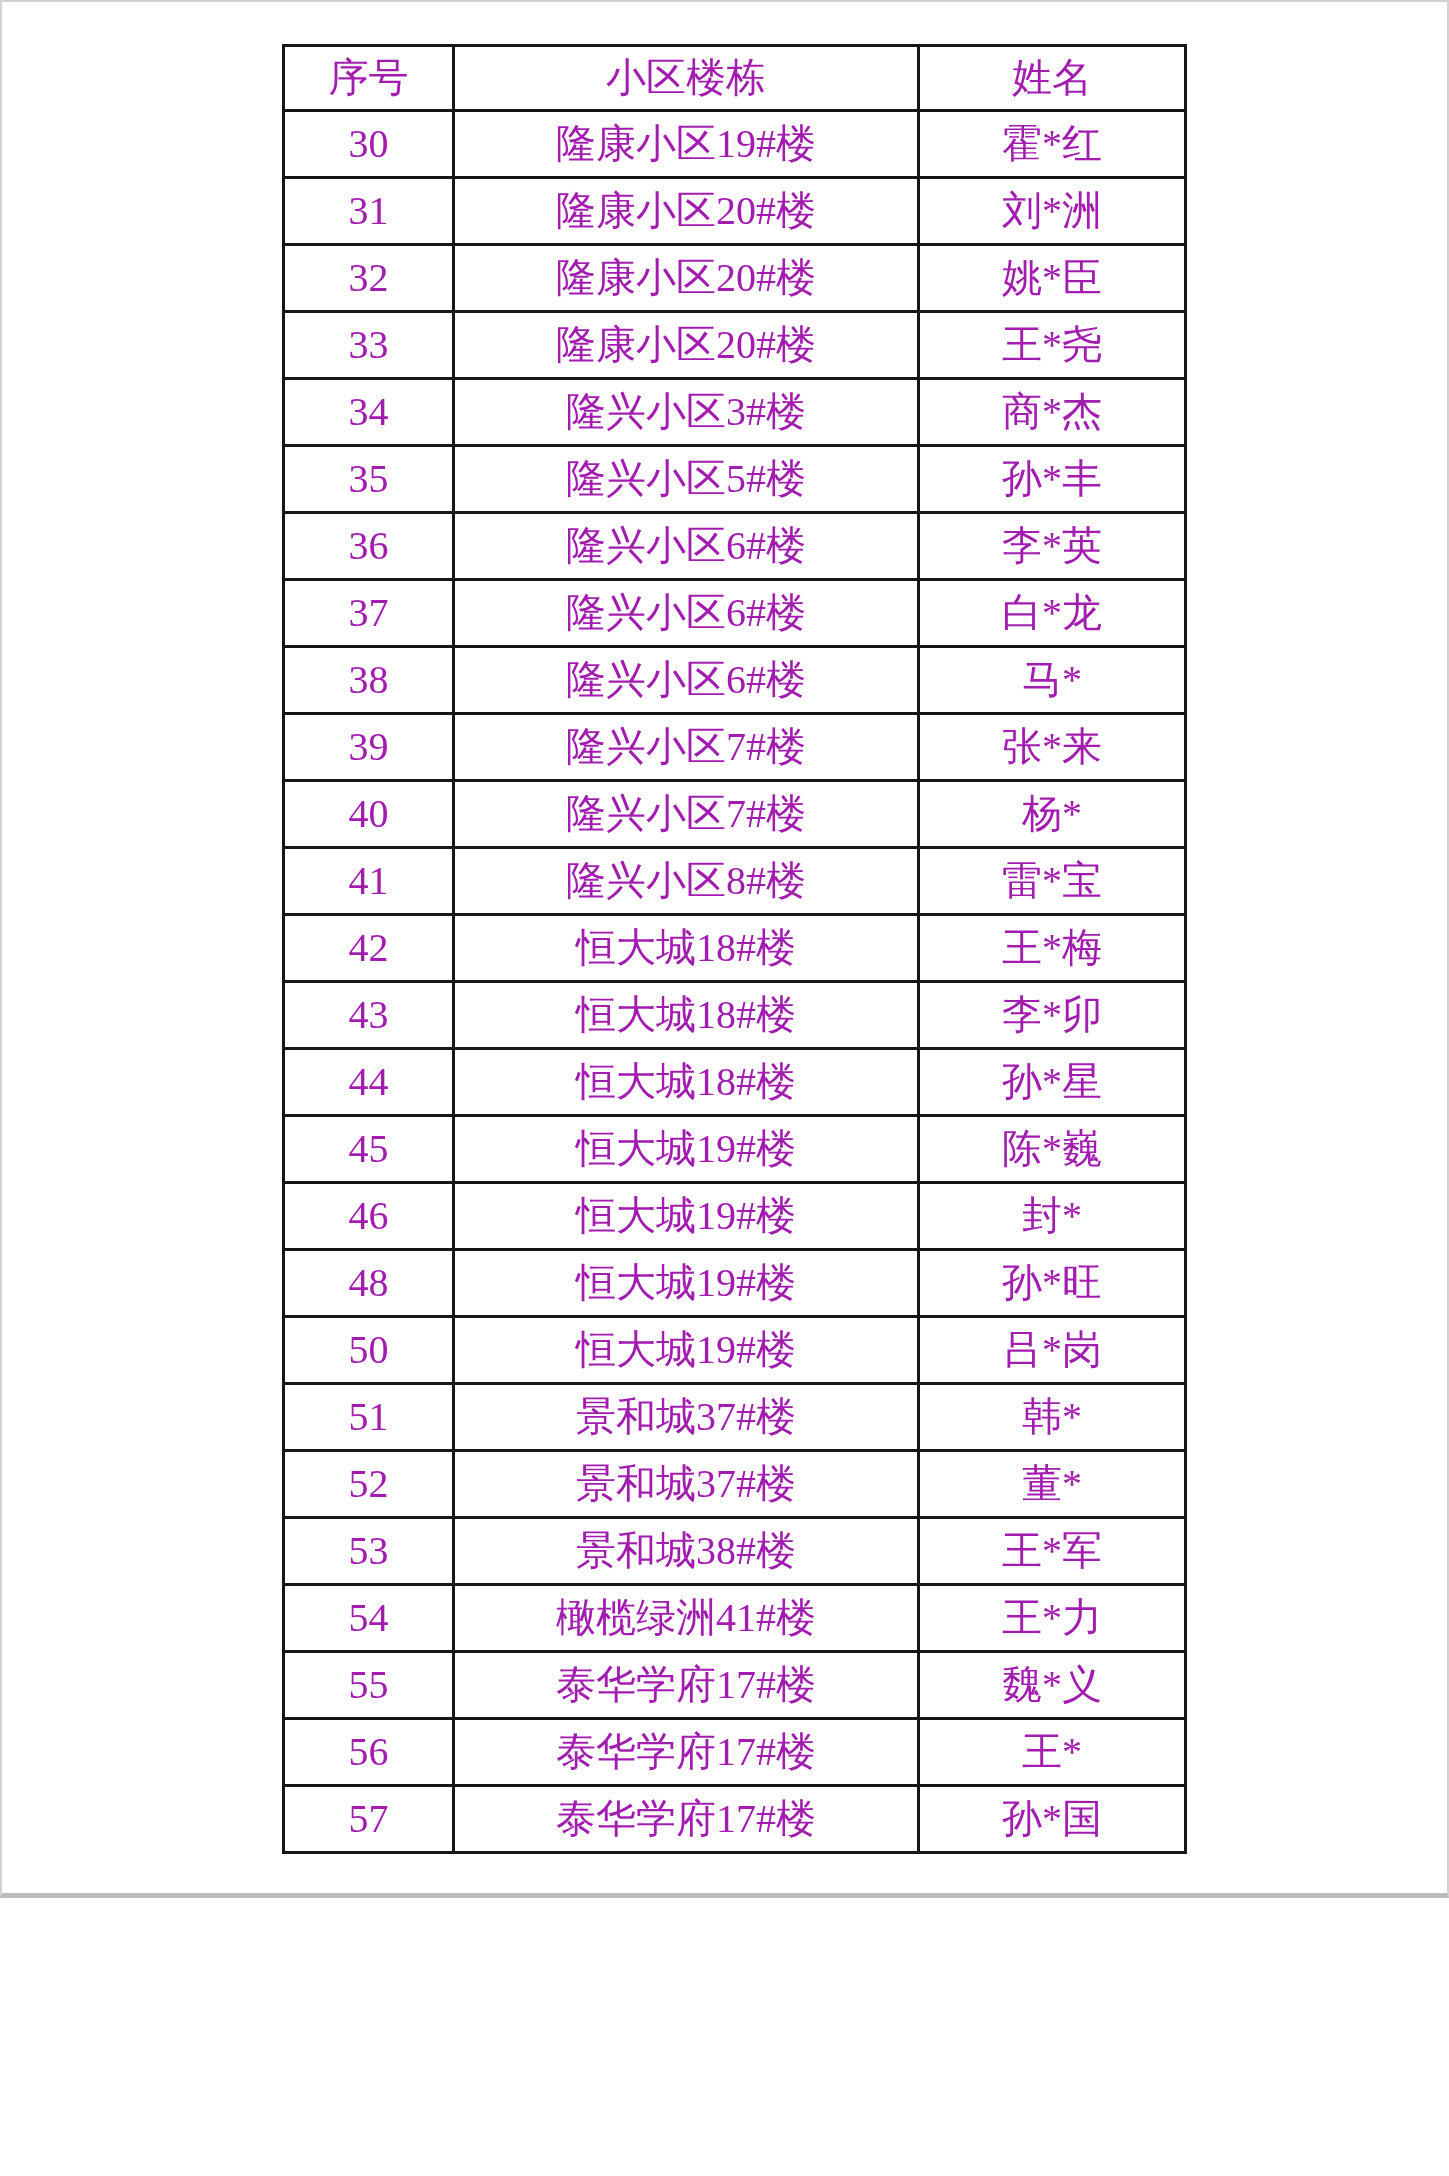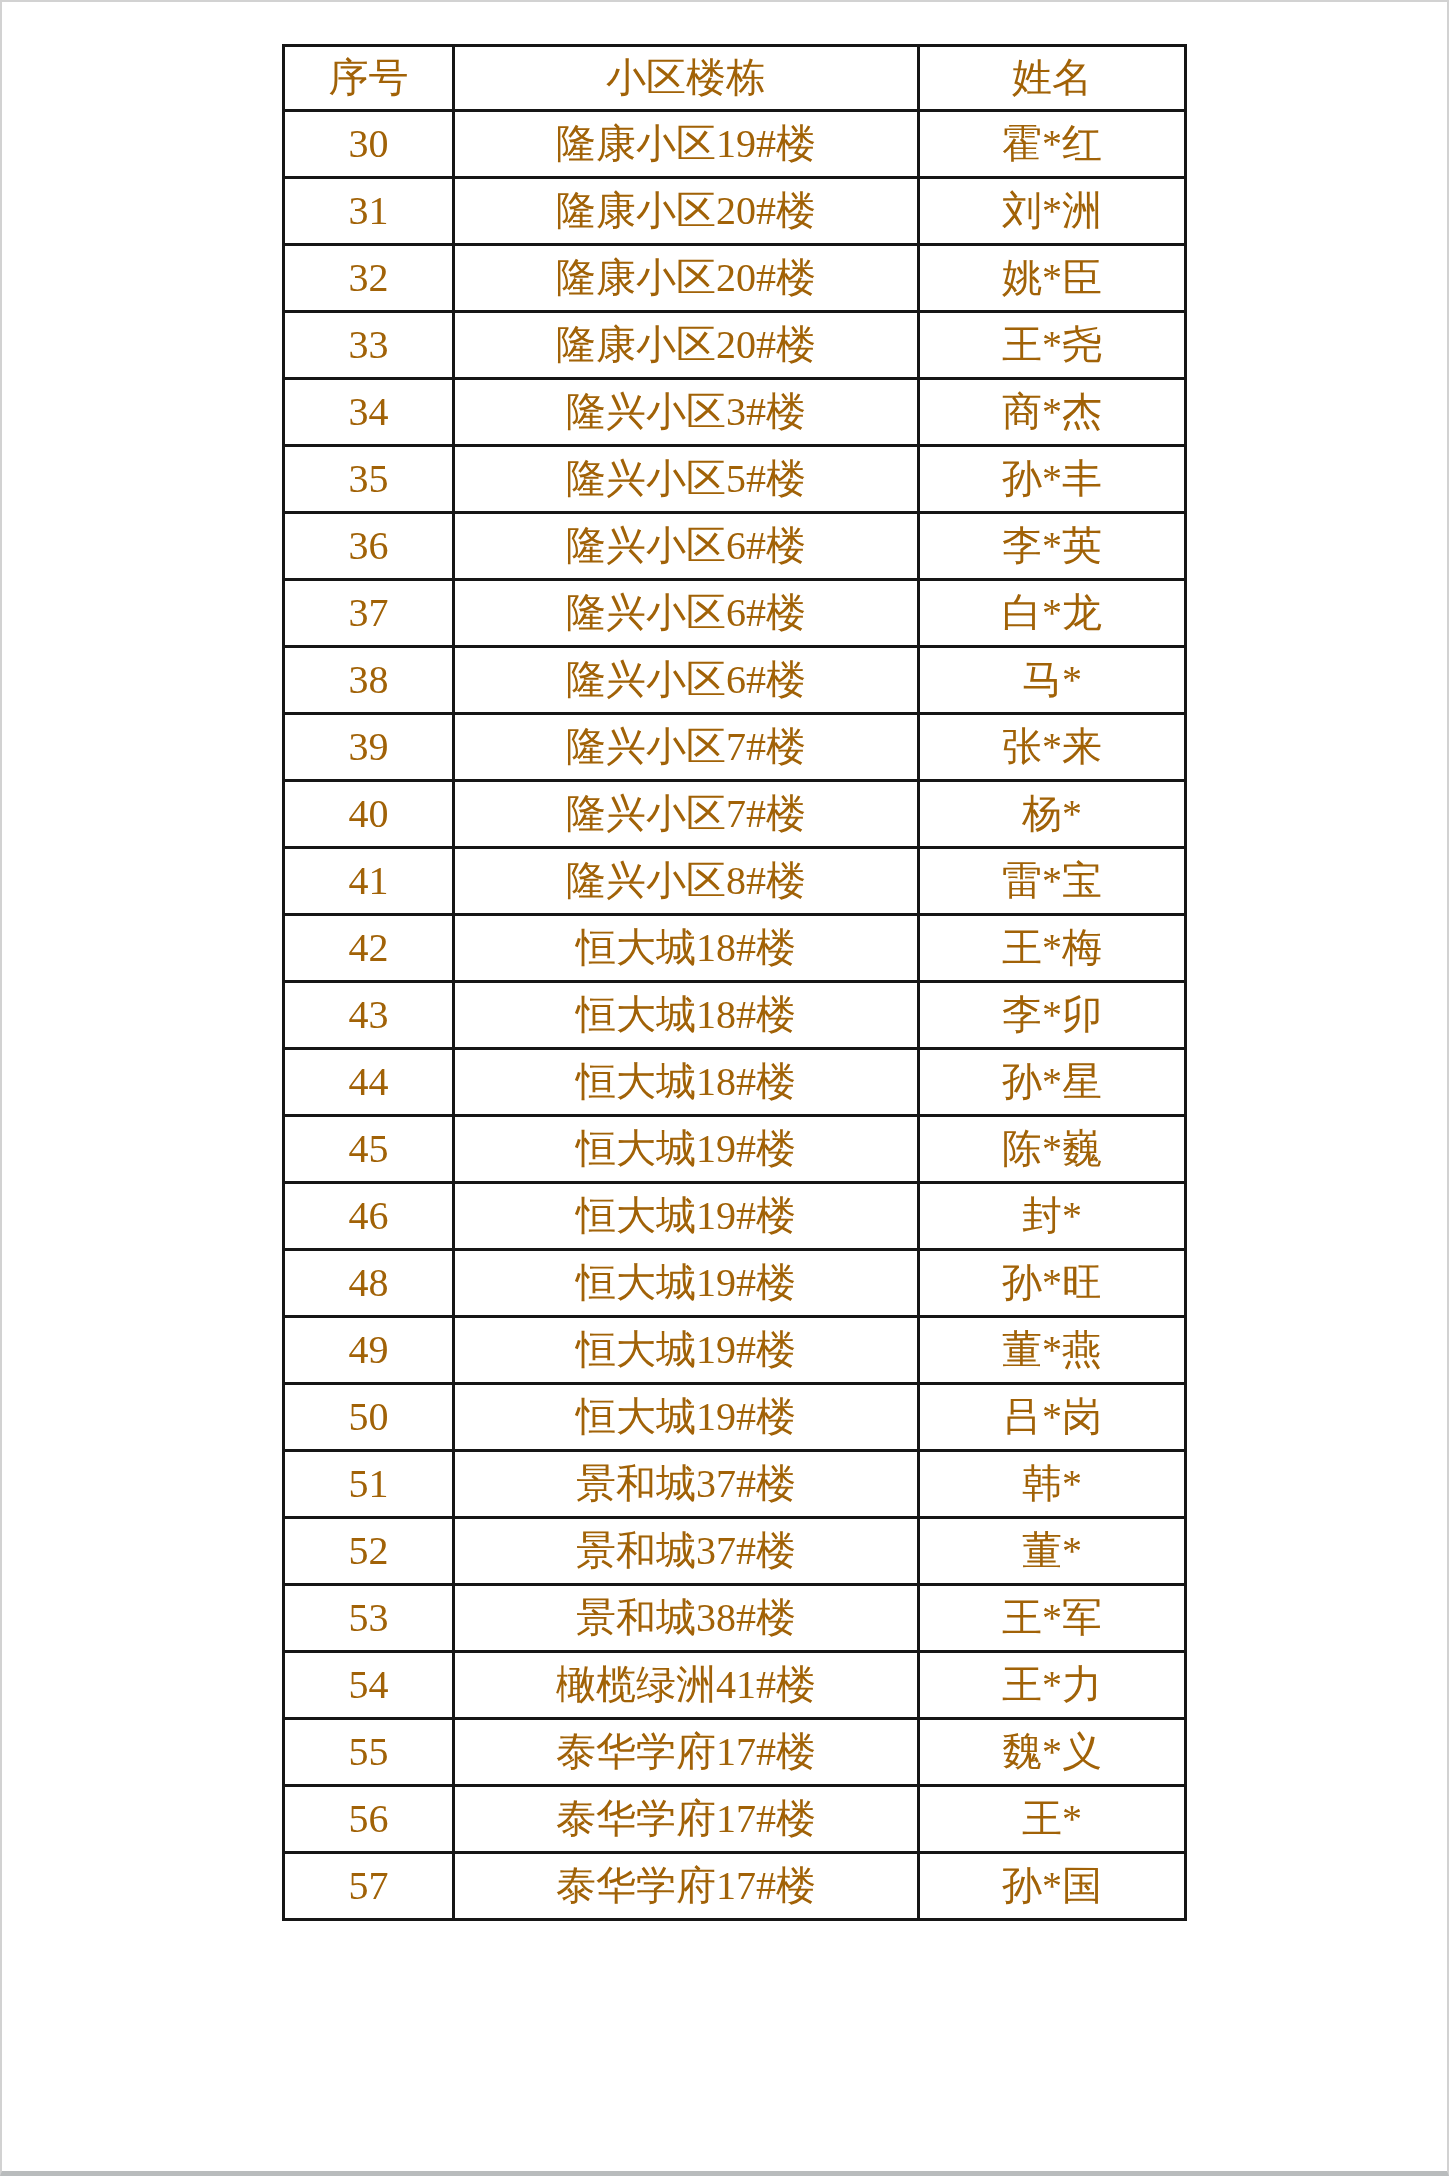--- a/index.html
+++ b/index.html
@@ -3,28 +3,28 @@
 <meta charset="utf-8">
 <style>
   html, body {
     margin: 0;
     padding: 0;
     background: #ffffff;
   }
   .page {
     position: relative;
     width: 1449px;
-    height: 2176px;
+    height: 1898px;
     box-sizing: border-box;
     background: #ffffff;
     border: 2px solid #d2d2d2;
     border-bottom: 5px solid #b9bcbd;
     overflow: hidden;
     font-family: "Liberation Serif", "DejaVu Serif", serif;
-    color: #a16207;
+    color: #a21caf;
   }
   table.roster {
     position: absolute;
     left: 280px;
     top: 42px;
     width: 902px;
     border-collapse: collapse;
     table-layout: fixed;
   }
   table.roster col.c-no       { width: 170px; }
@@ -147,25 +147,20 @@
           <td>46</td>
           <td>恒大城19#楼</td>
           <td>封*</td>
         </tr>
         <tr>
           <td>48</td>
           <td>恒大城19#楼</td>
           <td>孙*旺</td>
         </tr>
         <tr>
-          <td>49</td>
-          <td>恒大城19#楼</td>
-          <td>董*燕</td>
-        </tr>
-        <tr>
           <td>50</td>
           <td>恒大城19#楼</td>
           <td>吕*岗</td>
         </tr>
         <tr>
           <td>51</td>
           <td>景和城37#楼</td>
           <td>韩*</td>
         </tr>
         <tr>

